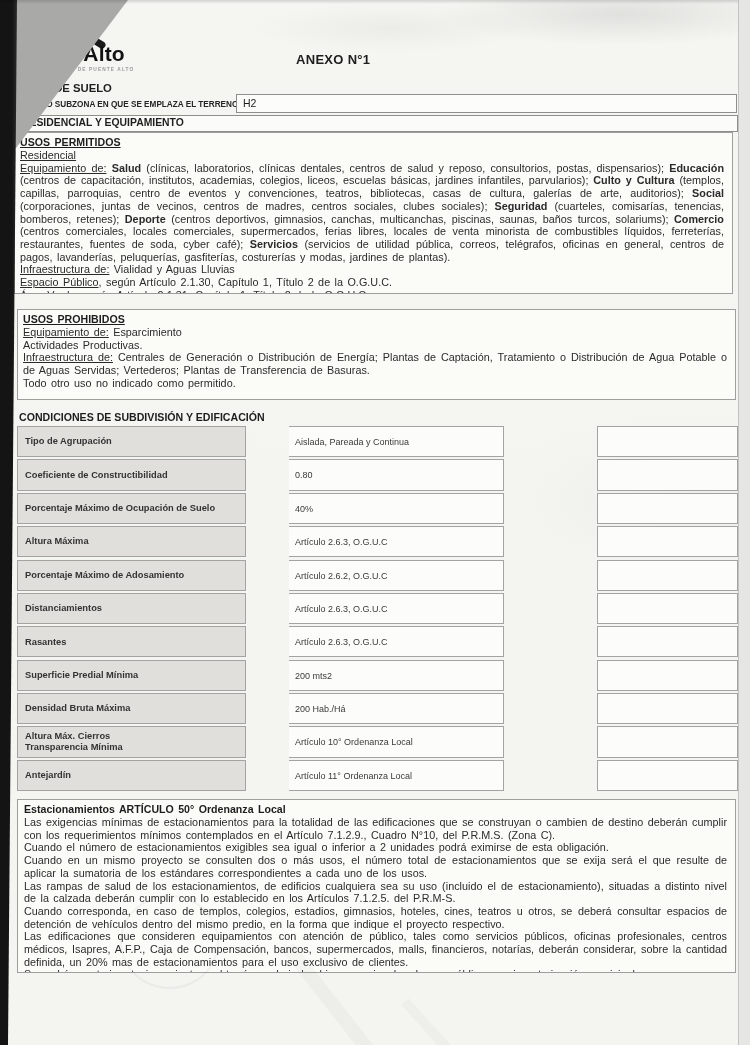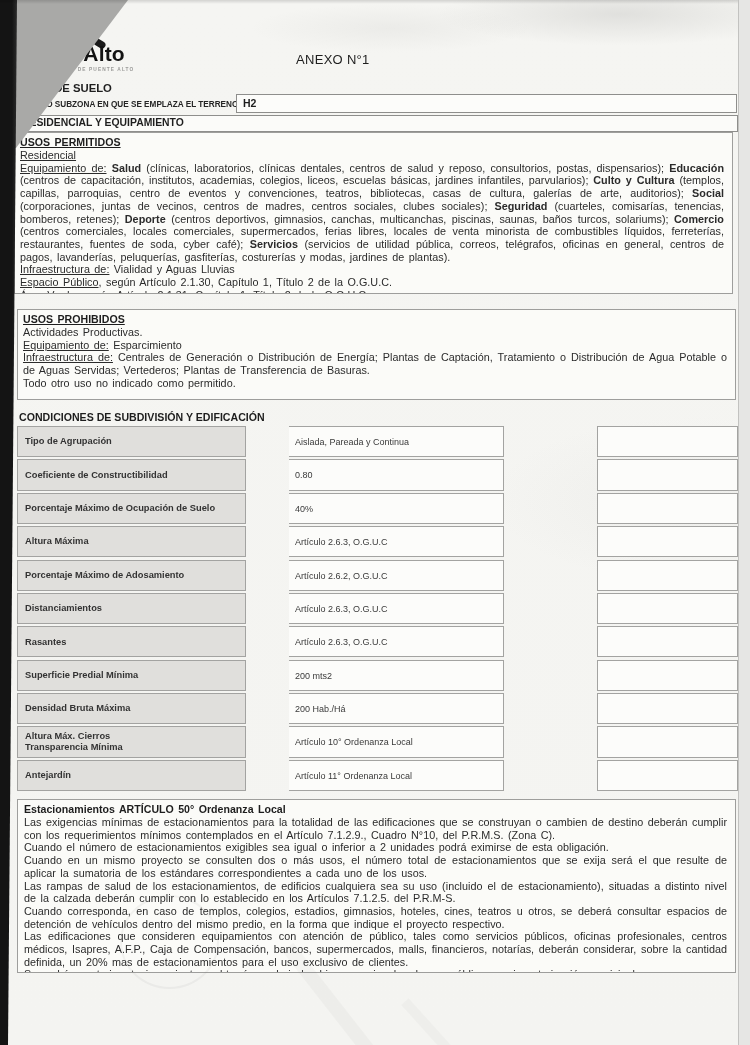--- a/index.html
+++ b/index.html
@@ -18,25 +18,25 @@
     clip-path:polygon(0 0,17px 0,8px 100%,0 100%);}
   .top-shade{left:0;top:0;width:750px;height:4px;background:linear-gradient(rgba(0,0,0,.14),transparent);}
   .edge-right-line{left:738px;top:0;width:1px;height:1045px;background:#c2c2c0;}
   .edge-right-band{left:739px;top:0;width:11px;height:1045px;background:#e6e6e4;}
   .ghost-circle{left:120px;top:895px;width:95px;height:90px;border:2px solid rgba(110,110,108,.07);border-radius:50%;}
   .ghost-streak{left:330px;top:930px;width:14px;height:160px;background:rgba(120,120,118,.05);transform:rotate(-38deg);}
   .ghost-streak2{left:430px;top:990px;width:10px;height:90px;background:rgba(120,120,118,.045);transform:rotate(-42deg);}
   
   .logo-text{left:21px;top:42px;font-size:21px;font-weight:bold;color:#121212;letter-spacing:.2px;}
   .logo-sub{left:23px;top:67px;font-size:4.8px;letter-spacing:1.1px;color:#9a9a98;font-weight:bold;}
-  .doc-title{left:296px;top:52px;font-size:13px;font-weight:normal;color:#1e1e1e;letter-spacing:.3px;}
+  .doc-title{left:296px;top:52px;font-size:13px;font-weight:bold;color:#1e1e1e;letter-spacing:.3px;}
   .usos-heading{left:19px;top:82px;font-size:11.3px;font-weight:bold;color:#1f1f1f;}
   .zona-label{left:21px;top:100px;font-size:8.2px;font-weight:bold;color:#252525;}
   .zona-box{left:236px;top:94px;width:499px;height:17px;border:1px solid #8e8e8c;background:#fcfcfa;}
-  .zona-value{padding:2px 0 0 6px;font-size:10.5px;font-weight:bold;color:#1c1c1c;}
+  .zona-value{padding:2px 0 0 6px;font-size:10.5px;font-weight:normal;color:#1c1c1c;}
   .residencial-box{left:17px;top:115px;width:719px;height:15px;border:1px solid #8e8e8c;background:#fbfbf9;}
   .residencial-text{padding:1px 0 0 4px;font-size:10.4px;font-weight:bold;color:#1f1f1f;}
   
   .tbox{border:1px solid #9e9e9c;background:#fbfbf8;overflow:hidden;}
   .permitidos-box{left:14px;top:132px;width:719px;height:162px;padding:3px 8px 0 5px;box-sizing:border-box;}
   .prohibidos-box{left:17px;top:309px;width:719px;height:91px;padding:3px 8px 0 5px;box-sizing:border-box;}
   .est-box{left:17px;top:799px;width:719px;height:174px;padding:3px 8px 0 6px;box-sizing:border-box;}
   .box-heading{font-size:10.6px;font-weight:bold;color:#1d1d1d;line-height:13px;}
   .box-heading.u{text-decoration:underline;}
   .textblock{font-size:10.8px;line-height:12.7px;word-spacing:1.4px;letter-spacing:.02px;color:#2b2b2b;}
@@ -89,22 +89,22 @@
         <div class="pline"><span class="u">Equipamiento de:</span><span class=""> </span><span class="b">Salud</span><span class=""> (clínicas, laboratorios, clínicas dentales, centros de salud y reposo, consultorios, postas, dispensarios); </span><span class="b">Educación</span><span class=""> (centros de capacitación, institutos, academias, colegios, liceos, escuelas básicas, jardines infantiles, parvularios); </span><span class="b">Culto y Cultura</span><span class=""> (templos, capillas, parroquias, centro de eventos y convenciones, teatros, bibliotecas, casas de cultura, galerías de arte, auditorios); </span><span class="b">Social</span><span class=""> (corporaciones, juntas de vecinos, centros de madres, centros sociales, clubes sociales); </span><span class="b">Seguridad</span><span class=""> (cuarteles, comisarías, tenencias, bomberos, retenes); </span><span class="b">Deporte</span><span class=""> (centros deportivos, gimnasios, canchas, multicanchas, piscinas, saunas, baños turcos, solariums); </span><span class="b">Comercio</span><span class=""> (centros comerciales, locales comerciales, supermercados, ferias libres, locales de venta minorista de combustibles líquidos, ferreterías, restaurantes, fuentes de soda, cyber café); </span><span class="b">Servicios</span><span class=""> (servicios de utilidad pública, correos, telégrafos, oficinas en general, centros de pagos, lavanderías, peluquerías, gasfiterías, costurerías y modas, jardines de plantas).</span></div>
         <div class="pline"><span class="u">Infraestructura de:</span><span class=""> Vialidad y Aguas Lluvias</span></div>
         <div class="pline"><span class="u">Espacio Público</span><span class="">, según Artículo 2.1.30, Capítulo 1, Título 2 de la O.G.U.C.</span></div>
         <div class="pline"><span class="u">Área Verde</span><span class="">, según Artículo 2.1.31, Capítulo 1, Título 2 de la O.G.U.C.</span></div>
       </div>
   </div>
 
   <div class="abs tbox prohibidos-box textblock">
     <div class="box-heading u">USOS PROHIBIDOS</div>
     <div>
+        <div class="pline"><span class="u">Equipamiento de:</span><span class=""> Esparcimiento</span></div>
         <div class="pline"><span class="">Actividades Productivas.</span></div>
-        <div class="pline"><span class="u">Equipamiento de:</span><span class=""> Esparcimiento</span></div>
         <div class="pline"><span class="u">Infraestructura de:</span><span class=""> Centrales de Generación o Distribución de Energía; Plantas de Captación, Tratamiento o Distribución de Agua Potable o de Aguas Servidas; Vertederos; Plantas de Transferencia de Basuras.</span></div>
         <div class="pline"><span class="">Todo otro uso no indicado como permitido.</span></div>
       </div>
   </div>
 
   <div class="abs cond-heading">CONDICIONES DE SUBDIVISIÓN Y EDIFICACIÓN</div>
   <div class="abs cond-table">
       <div class="trow">
         <div class="tlabel">Tipo de Agrupación</div>
         <div class="tvalue">Aislada, Pareada y Continua</div>

